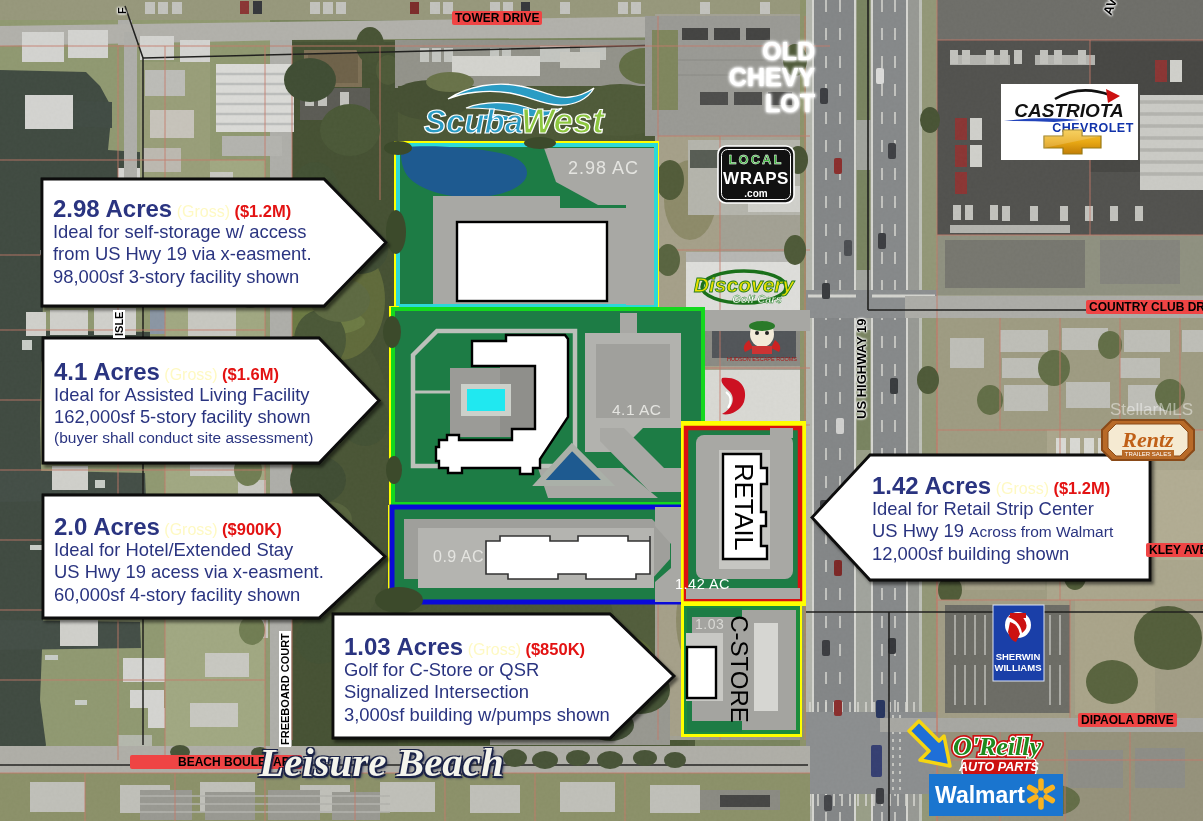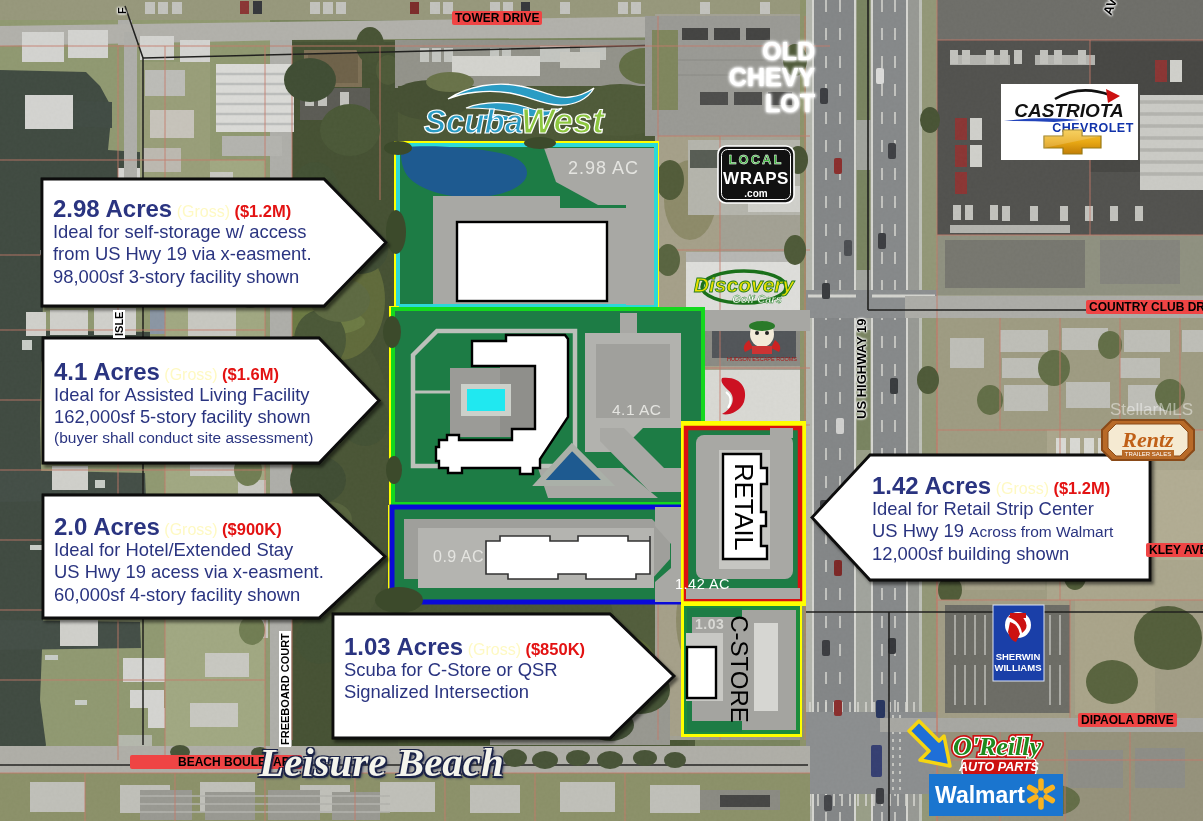--- a/index.html
+++ b/index.html
@@ -713,22 +713,23 @@
 
 <div class="callout-text" style="left:54px;top:513px;">
 <div class="tl"><span class="ct-title">2.0 Acres</span> <span class="ct-gross">(Gross)</span> <span class="ct-price">($900K)</span></div>
 <div class="bl">Ideal for Hotel/Extended Stay</div>
 <div class="bl">US Hwy 19 acess via x-easment.</div>
 <div class="bl">60,000sf 4-story facility shown</div>
 </div>
 
 <div class="callout-text" style="left:344px;top:633px;">
 <div class="tl"><span class="ct-title">1.03 Acres</span> <span class="ct-gross">(Gross)</span> <span class="ct-price">($850K)</span></div>
-<div class="bl">Scuba for C-Store or QSR</div>
+<div class="bl">Golf for C-Store or QSR</div>
 <div class="bl">Signalized Intersection</div>
+<div class="bl">3,000sf building w/pumps shown</div>
 </div>
 
 <div class="callout-text" style="left:872px;top:472px;">
 <div class="tl"><span class="ct-title">1.42 Acres</span> <span class="ct-gross">(Gross)</span> <span class="ct-price">($1.2M)</span></div>
 <div class="bl">Ideal for Retail Strip Center</div>
 <div class="bl">US Hwy 19 <span style="font-size:15.5px;">Across from Walmart</span></div>
 <div class="bl">12,000sf building shown</div>
 </div>
 
 <div class="lbl" style="left:452px;top:11px;">TOWER DRIVE</div>
@@ -742,21 +743,21 @@
 <div class="vlbl" style="left:113px;top:338px;transform:rotate(-90deg);font-size:11px;background:#fff;padding:0 2px;text-shadow:none;">ISLE</div>
 <div class="vlbl" style="left:116px;top:14px;transform:rotate(-90deg);font-size:11px;">F</div>
 <div class="vlbl" style="left:1100px;top:12px;transform:rotate(-70deg);font-size:13px;">AV</div>
 
 <div style="position:absolute;left:655px;top:38px;width:160px;text-align:right;color:#ffffff;font-weight:bold;font-size:25px;line-height:26px;text-shadow:0 0 3px #fff,0 0 3px #fff,0 0 4px #fff;">OLD<br>CHEVY<br>LOT</div>
 
 <div class="aclabel" style="left:568px;top:158px;font-size:18px;letter-spacing:1px;">2.98 AC</div>
 <div class="aclabel" style="left:612px;top:401px;">4.1 AC</div>
 <div class="aclabel" style="left:433px;top:548px;font-size:16px;">0.9 AC</div>
 <div class="aclabel" style="left:675px;top:576px;color:#ffffff;font-size:14.5px;">1.42 AC</div>
-<div class="aclabel" style="left:695px;top:616px;color:#d8d8d4;font-size:14px;font-weight:bold;">1.03</div>
+<div class="aclabel" style="left:695px;top:616px;color:#d8d8d4;font-size:14px;">1.03</div>
 <div style="position:absolute;left:722px;top:459px;width:42px;height:96px;color:#000;font-size:25.5px;">
       <span style="position:absolute;left:50%;top:50%;transform:translate(-50%,-50%) rotate(90deg);white-space:nowrap;">RETAIL</span>
     </div>
 <div style="position:absolute;left:717px;top:614px;width:44px;height:110px;color:#000;font-size:24px;">
       <span style="position:absolute;left:50%;top:50%;transform:translate(-50%,-50%) rotate(90deg);white-space:nowrap;">C-STORE</span>
     </div>
 
 <div style="position:absolute;left:259px;top:738px;font-family:'Liberation Serif',serif;font-style:italic;font-weight:bold;font-size:41px;color:#f4f4ec;text-shadow:1.5px 1.5px 0 #1a2246,-1.5px -1.5px 0 #1a2246,1.5px -1.5px 0 #1a2246,-1.5px 1.5px 0 #1a2246,2px 2px 3px #1a2246;">Leisure Beach</div>
 
 <div style="position:absolute;left:1110px;top:400px;font-size:17px;color:rgba(255,255,255,0.45);">StellarMLS</div>

